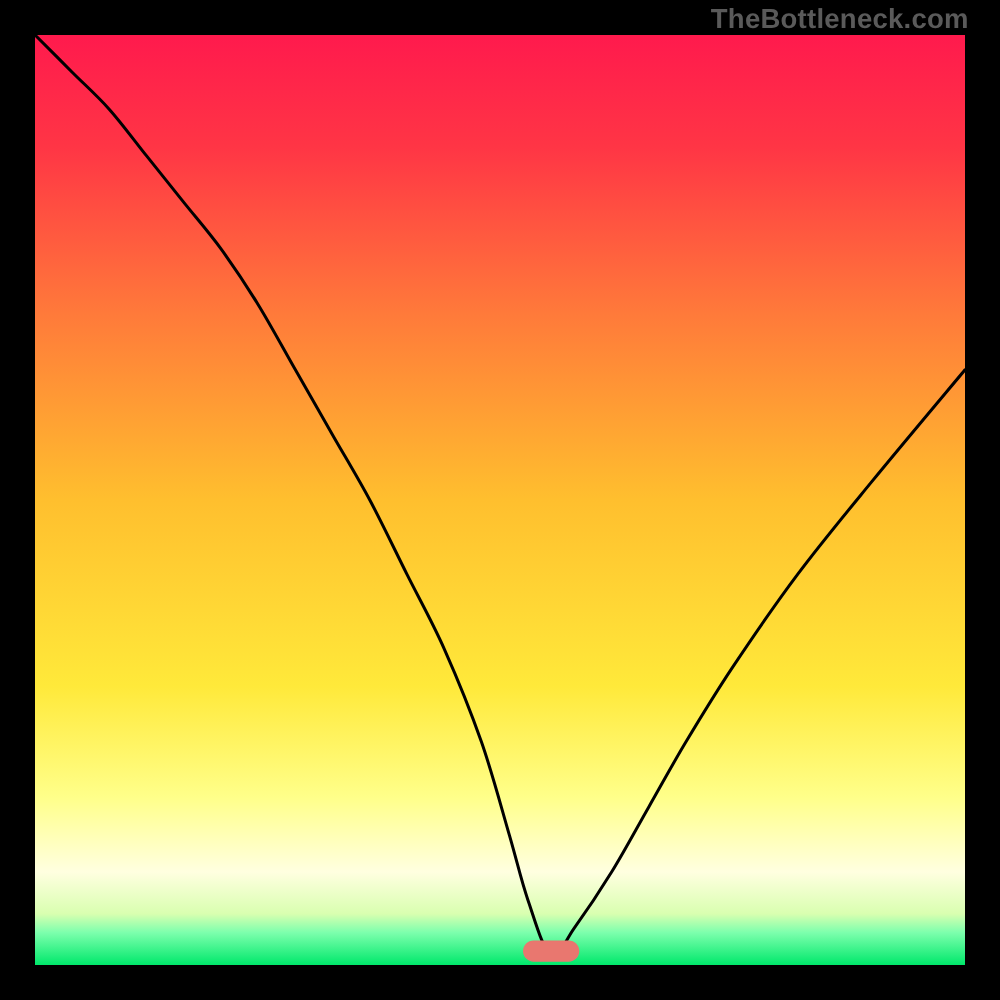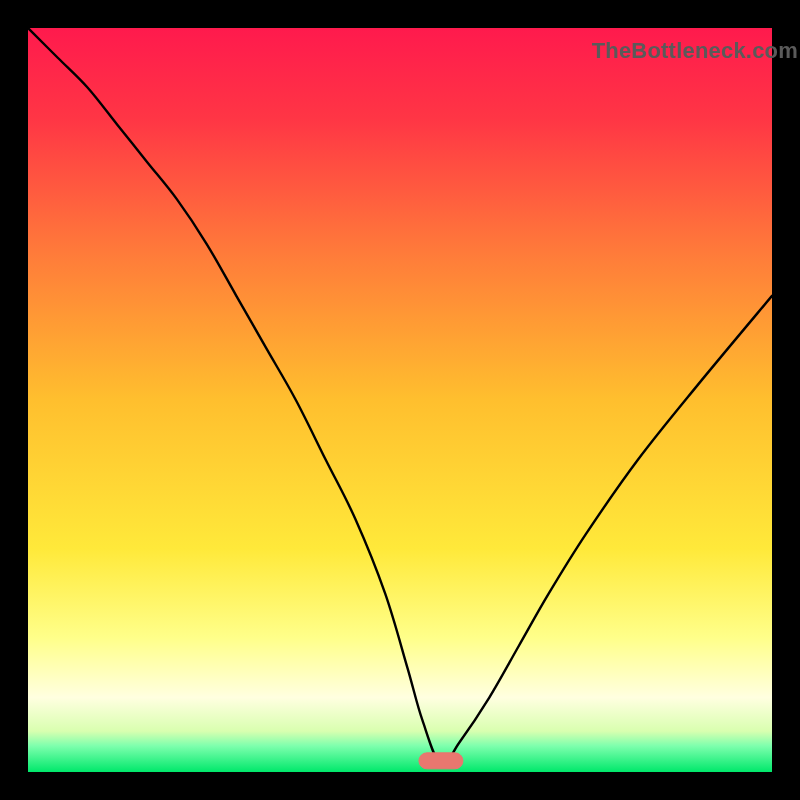--- a/index.html
+++ b/index.html
@@ -12,27 +12,26 @@
   }
   .frame {
     position: relative;
     width: 800px;
     height: 800px;
     background: #000;
   }
   .watermark {
     position: absolute;
     top: 2px;
-    right: 2px;
+    right: 25px;
     font-family: Arial, Helvetica, sans-serif;
     font-size: 22px;
     font-weight: bold;
     color: #5a5a5a;
     letter-spacing: 0.2px;
-    margin-top: 36px;
   }
   svg {
     display: block;
   }
 </style>
 </head>
 <body>
 <div class="frame">
 
 <svg id="chart-svg" width="800" height="800" viewBox="0 0 800 800">

